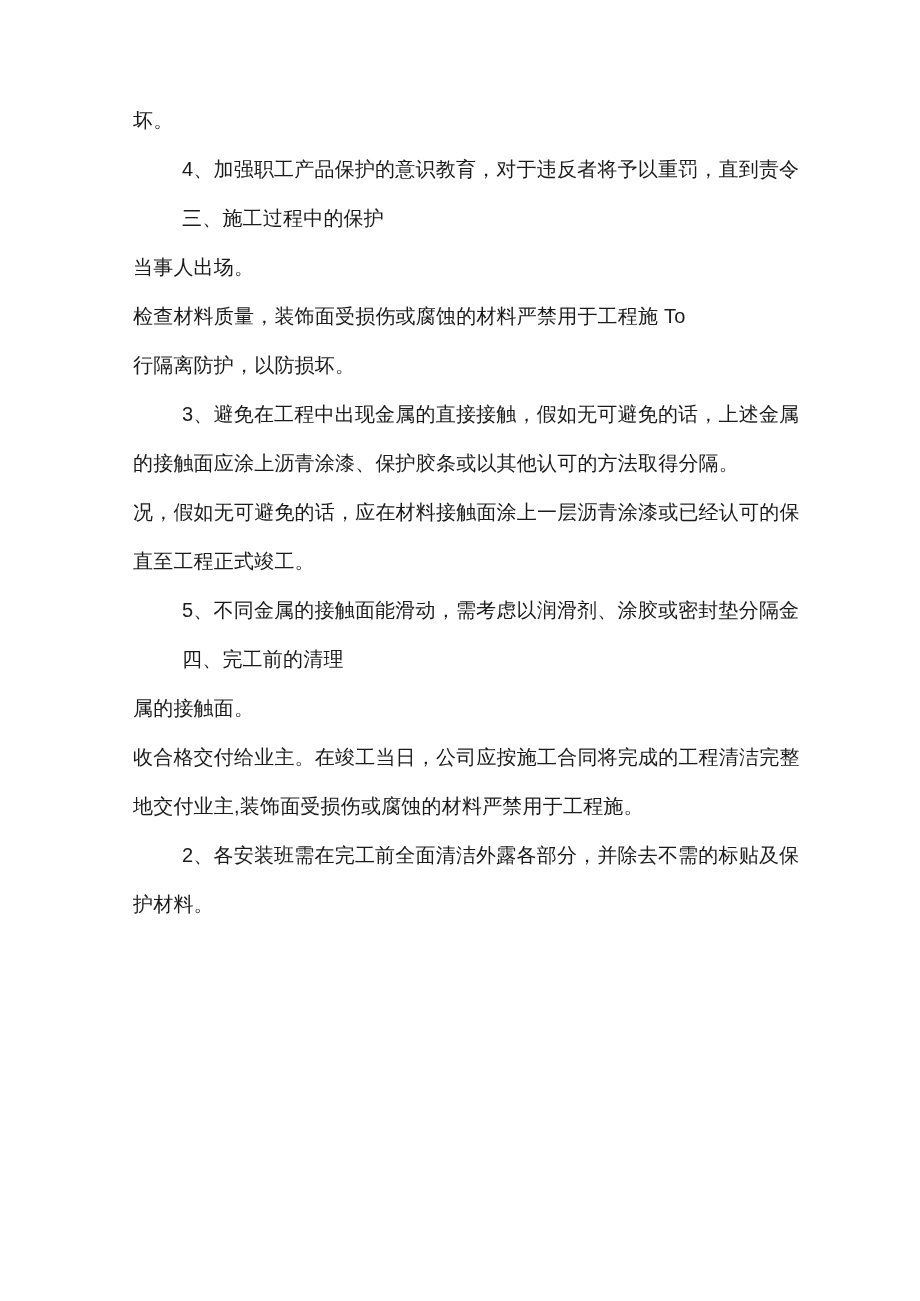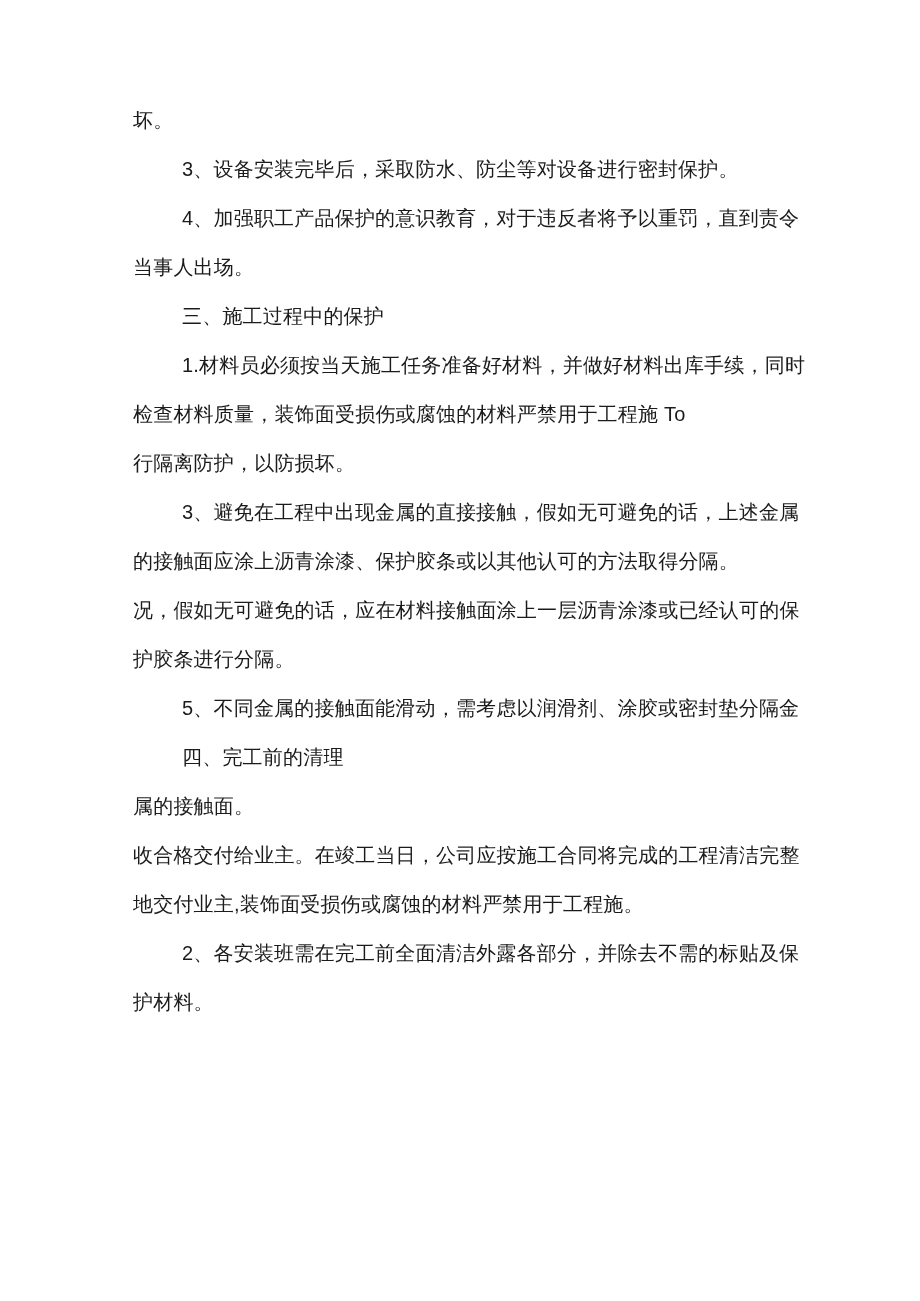--- a/index.html
+++ b/index.html
@@ -39,31 +39,29 @@
   .line.indent {
     padding-left: 49px;
   }
 </style>
 </head>
 <body>
 
 <div class="page">
   <div class="text-block">
     <div class="line">坏。</div>
-    <div class="line indent">3、设备安装完毕后，采取防水、防尘等对设备进行密封保护。</div>
     <div class="line indent">4、加强职工产品保护的意识教育，对于违反者将予以重罚，直到责令</div>
+    <div class="line indent">三、施工过程中的保护</div>
     <div class="line">当事人出场。</div>
-    <div class="line indent">三、施工过程中的保护</div>
-    <div class="line indent">1.材料员必须按当天施工任务准备好材料，并做好材料出库手续，同时</div>
     <div class="line">检查材料质量，装饰面受损伤或腐蚀的材料严禁用于工程施 To</div>
     <div class="line">行隔离防护，以防损坏。</div>
     <div class="line indent">3、避免在工程中出现金属的直接接触，假如无可避免的话，上述金属</div>
     <div class="line">的接触面应涂上沥青涂漆、保护胶条或以其他认可的方法取得分隔。</div>
     <div class="line">况，假如无可避免的话，应在材料接触面涂上一层沥青涂漆或已经认可的保</div>
-    <div class="line">护胶条进行分隔。</div>
+    <div class="line">直至工程正式竣工。</div>
     <div class="line indent">5、不同金属的接触面能滑动，需考虑以润滑剂、涂胶或密封垫分隔金</div>
     <div class="line indent">四、完工前的清理</div>
     <div class="line">属的接触面。</div>
     <div class="line">收合格交付给业主。在竣工当日，公司应按施工合同将完成的工程清洁完整</div>
     <div class="line">地交付业主,装饰面受损伤或腐蚀的材料严禁用于工程施。</div>
     <div class="line indent">2、各安装班需在完工前全面清洁外露各部分，并除去不需的标贴及保</div>
     <div class="line">护材料。</div>
   </div>
 </div>
 

